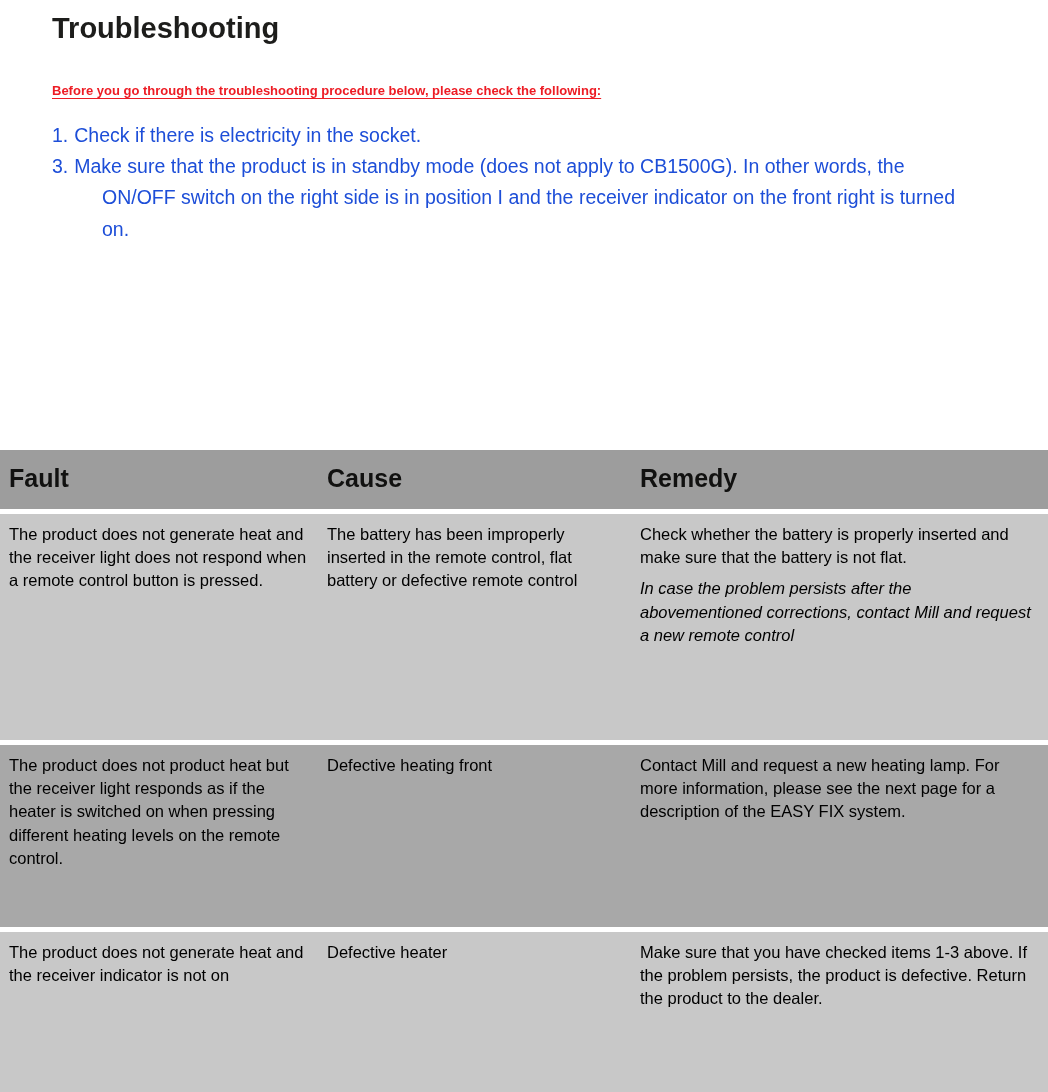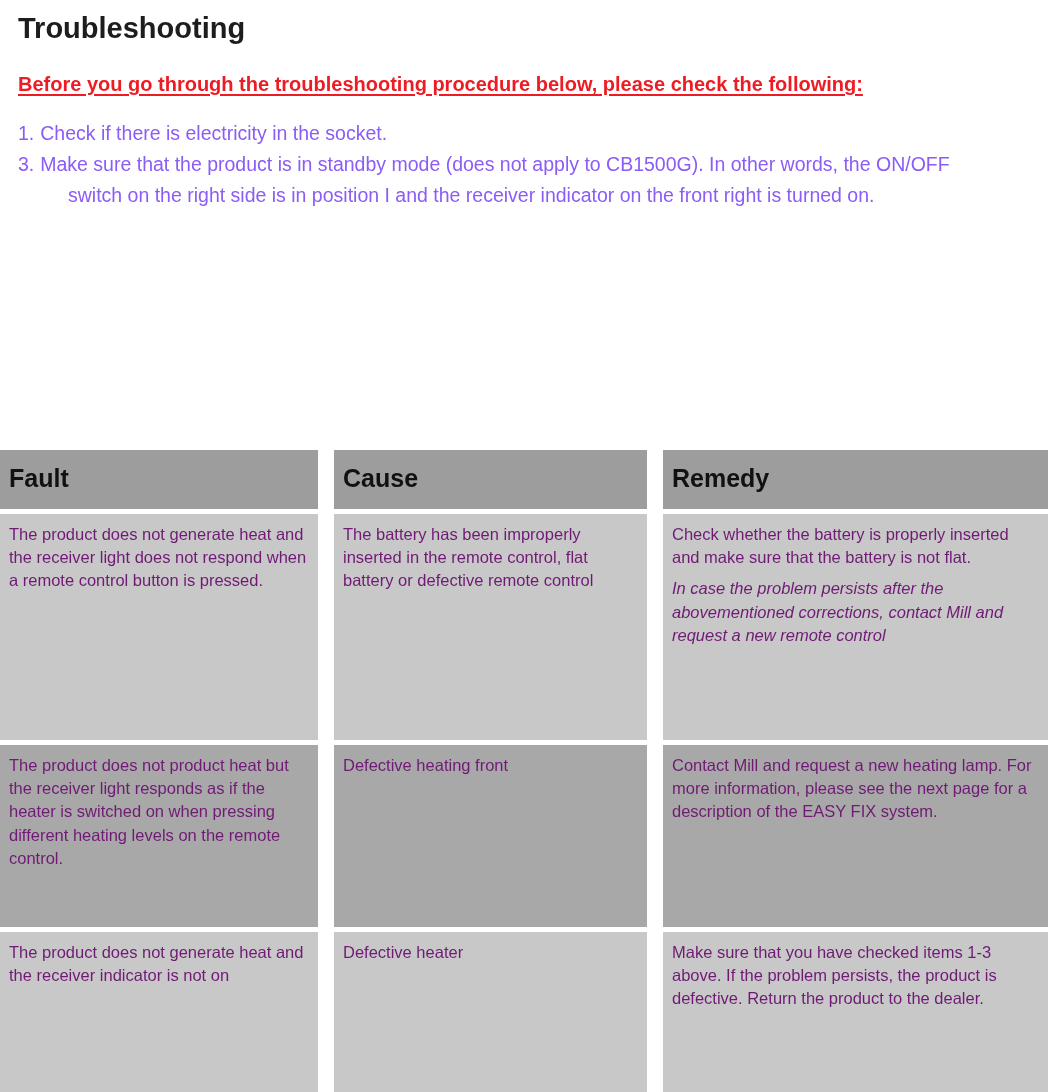--- a/index.html
+++ b/index.html
@@ -4,73 +4,73 @@
 <style>
   * { box-sizing: border-box; margin: 0; padding: 0; }
   html, body { background: #ffffff; }
   body {
     width: 1048px;
     height: 1092px;
     overflow: hidden;
     font-family: "Liberation Sans", sans-serif;
     color: #1d1d1b;
   }
-  .page { width: 992px; height: 1092px; position: relative; }
+  .page { width: 992px; height: 1092px; position: relative; padding-left: 34px; }
 
   h1.doc-title {
     font-size: 29px;
     font-weight: 700;
     color: #1d1d1b;
     padding: 12px 18px 0 18px;
     letter-spacing: 0;
   }
 
   p.warning {
-    margin-top: 28px;
+    margin-top: 38px;
     padding: 0 18px;
-    font-size: 20px;
+    font-size: 13px;
     font-weight: 700;
     color: #ed1c24;
     text-decoration: underline;
     text-underline-offset: 3px;
   }
 
   ul.checklist {
     list-style: none;
     margin-top: 22px;
     padding: 0 24px 0 0;
     font-size: 19.5px;
     line-height: 1.6;
-    color: #8b5cf6;
+    color: #1d4ed8;
   }
   ul.checklist li {
     padding-left: 68px;
     text-indent: -50px;
   }
   ul.checklist .num { margin-right: 6px; }
 
   .ts-table {
     position: absolute;
     left: 0;
     top: 450px;
     width: 1048px;
   }
   .t-row {
     display: grid;
     grid-template-columns: 318px 313px 1fr;
-    column-gap: 16px;
+    column-gap: 0;
     margin-bottom: 5px;
   }
   .t-row:last-child { margin-bottom: 0; }
 
   .cell {
     padding: 9px 10px 10px 9px;
     font-size: 16.5px;
     line-height: 1.42;
-    color: #701a75;
+    color: #000000;
   }
   .head-row .cell {
     background: #9d9d9d;
     font-size: 25px;
     font-weight: 700;
     color: #111110;
     padding: 11px 10px 12px 9px;
   }
   .head-row { min-height: 52px; }
 

